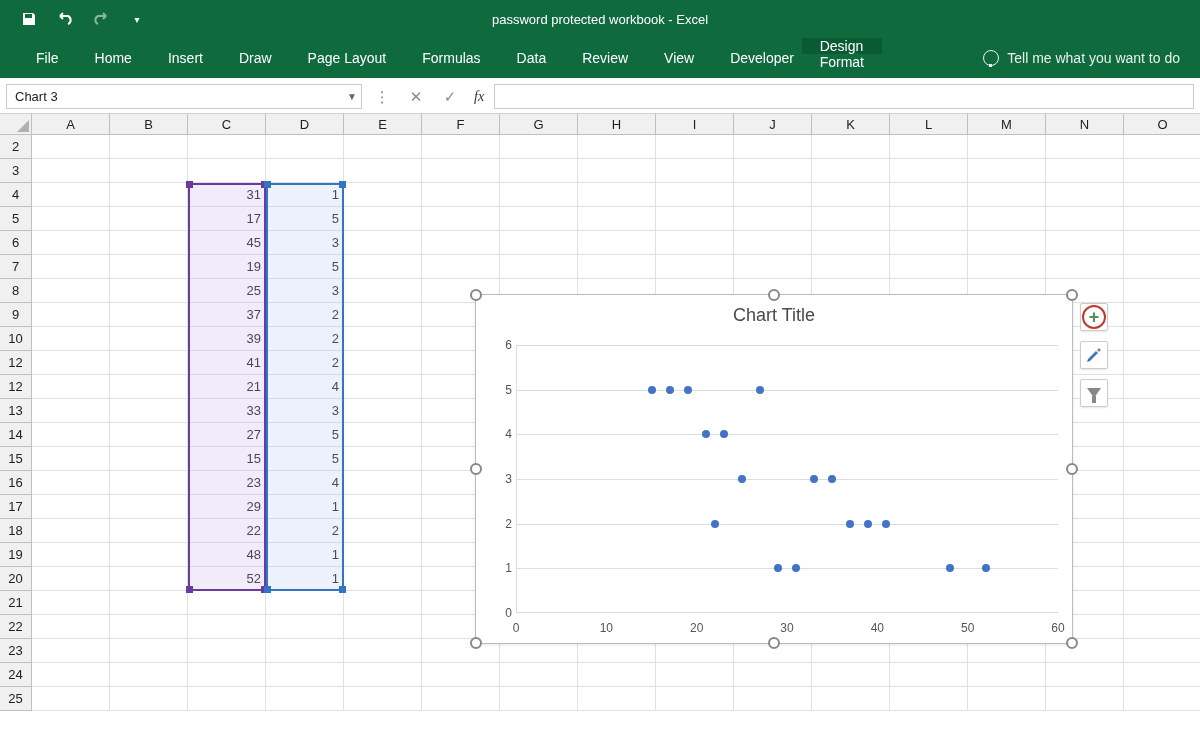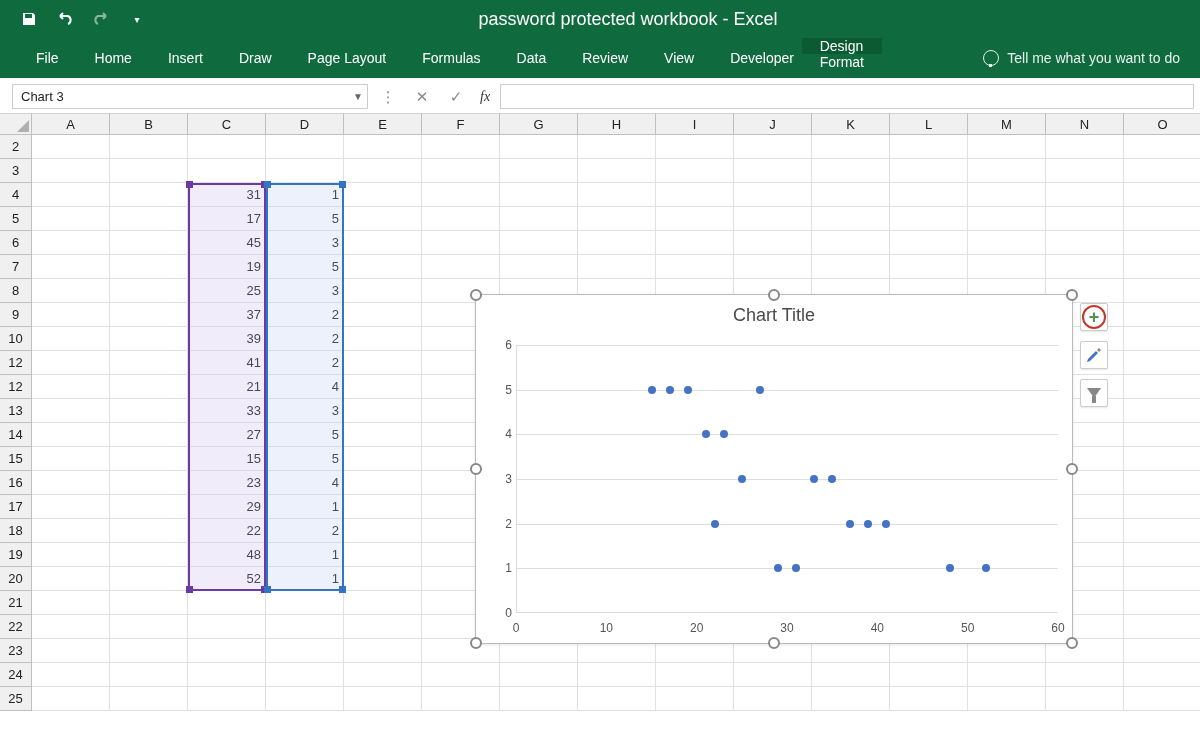--- a/index.html
+++ b/index.html
@@ -2,32 +2,32 @@
 <html><head>
 <meta charset="utf-8">
 <style>
   * { box-sizing: border-box; margin: 0; padding: 0; }
   body { font-family: "Segoe UI", Arial, sans-serif; font-size: 13px; color: #222; background: #fff; overflow: hidden; width: 1200px; height: 732px; position: relative; }
   
   .titlebar { background: #0f6b3e; height: 38px; display: flex; align-items: center; color: #fff; position: relative; }
   .qat { display: flex; align-items: center; gap: 18px; padding-left: 20px; }
   .qat .icon { width: 18px; height: 18px; display: flex; align-items: center; justify-content: center; font-size: 16px; cursor: pointer; }
   .qat .disabled { opacity: 0.5; }
-  .doc-title { position: absolute; left: 50%; transform: translateX(-50%); font-size: 18px; margin-left: 28px; }
+  .doc-title { position: absolute; left: 50%; transform: translateX(-50%); font-size: 13px; }
   .chart-tools-tab { position: absolute; right: 320px; top: 0; height: 38px; background: #0b5a33; display: flex; align-items: center; padding: 0 28px; font-size: 12px; }
 
   .ribbon { background: #0f6b3e; height: 40px; display: flex; align-items: stretch; color: #fff; position: relative; }
   .ribbon .tab { padding: 0 18px; display: flex; align-items: center; font-size: 14px; cursor: pointer; }
   .ribbon .context-tabs { position: absolute; right: 318px; top: 0; height: 40px; display: flex; flex-direction: column; }
   .ribbon .context-tabs .tab.active { background: #0b5a33; }
   .ribbon .tellme { position: absolute; right: 20px; top: 0; height: 40px; display: flex; align-items: center; gap: 8px; opacity: 0.9; font-size: 14px; }
   .ribbon .tellme .bulb { width: 16px; height: 16px; border: 1.5px solid #fff; border-radius: 50%; position: relative; }
   .ribbon .tellme .bulb::after { content: ""; position: absolute; left: 5px; top: 13px; width: 3px; height: 3px; background: #fff; }
 
-  .formula-bar { height: 36px; border-bottom: 1px solid #d0d0d0; display: flex; align-items: stretch; background: #fff; padding: 6px 6px 4px 12px; gap: 10px; }
+  .formula-bar { height: 36px; border-bottom: 1px solid #d0d0d0; display: flex; align-items: stretch; background: #fff; padding: 6px 6px 4px 6px; gap: 10px; }
   .name-box { width: 356px; border: 1px solid #ccc; display: flex; align-items: center; padding: 0 8px; position: relative; }
   .name-box .dd { position: absolute; right: 4px; font-size: 10px; color: #666; }
   .fx-controls { display: flex; align-items: center; gap: 14px; color: #888; }
   .fx-controls .btn { width: 20px; text-align: center; cursor: pointer; font-size: 15px; }
   .fx-controls .fx { font-style: italic; font-family: "Times New Roman", serif; color: #333; font-size: 14px; }
   .formula-input { flex: 1; border: 1px solid #ccc; padding: 0 6px; display: flex; align-items: center; }
 
   .grid-area { position: relative; width: 1200px; height: 618px; }
   .col-headers { position: absolute; left: 0; top: 0; height: 21px; display: flex; border-bottom: 1px solid #bfbfbf; }
   .col-headers .select-all { width: 32px; background: #f0f0f0; border-right: 1px solid #bfbfbf; position: relative; }

